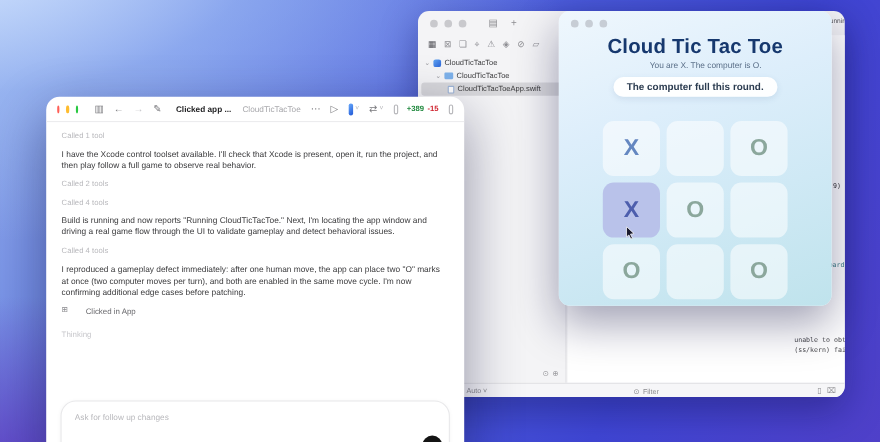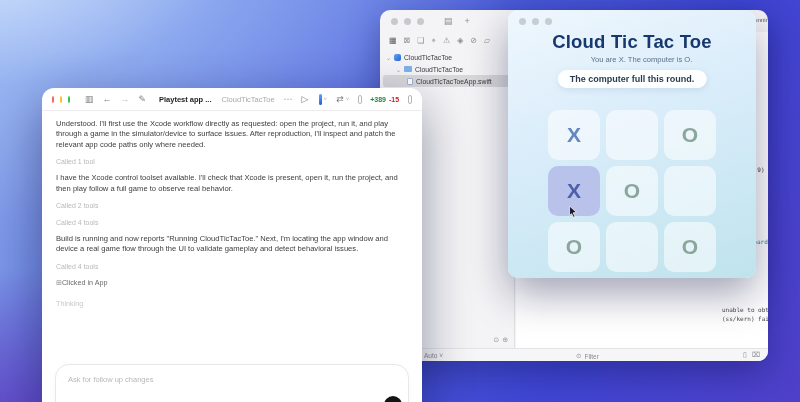--- a/index.html
+++ b/index.html
@@ -74,21 +74,21 @@
   #chat .tab1 { font-size:7.5px; font-weight:700; color:#1d1d1f; margin-left:13px; white-space:nowrap; }
   #chat .tab2 { font-size:7.5px; color:#a8a8ac; margin-left:10px; white-space:nowrap; }
   .blue-sq { width:11px; height:11px; border-radius:3px; background:linear-gradient(135deg,#5b9bf5 20%,#1f56d6); margin-left:10px; }
   .chev-sm { font-size:6px; color:#b0b0b4; margin-left:2px; }
   .panel-sq { width:9px; height:9px; border:1px solid #b5b5b9; border-radius:2px; margin-left:9px; }
   .diff-add { font-size:7px; font-weight:700; color:#1f883d; margin-left:8px; }
   .diff-del { font-size:7px; font-weight:700; color:#cf222e; margin-left:3px; }
   #chat .content { padding:8px 14px 0 14px; font-size:7.6px; line-height:1.36; color:#3c3c3e; }
   #chat .content p { margin-bottom:7px; }
   #chat .toollabel { font-size:7px; color:#b8b8bc; margin-bottom:7px; }
-  #chat .action-row { display:flex; align-items:center; gap:0; font-size:7.2px; color:#6a6a6e; margin-top:3px; }
+  #chat .action-row { display:flex; align-items:center; gap:16px; font-size:7.2px; color:#6a6a6e; margin-top:3px; }
   #chat .action-row .gicon { font-size:7px; color:#8a8a8e; }
   #chat .thinking { font-size:7.2px; color:#c8c8cc; margin-top:11px; }
   #chat .inputbox { position:absolute; left:13px; right:13px; top:276px; height:60px; border:1px solid #e8e8ea; border-radius:14px;
     background:#fff; box-shadow:0 1px 4px rgba(0,0,0,0.04); }
   #chat .inputbox input { width:100%; border:none; outline:none; background:transparent; font-family:"Liberation Sans",sans-serif;
     font-size:7.5px; color:#3c3c3e; padding:10px 12px 0 12px; }
   #chat .inputbox input::placeholder { color:#b8b8bc; }
   .send-btn { position:absolute; left:342px; top:308px; width:18px; height:18px; border-radius:50%; background:#141414; }
 </style>
 </head>
@@ -203,42 +203,42 @@
 
 <div class="window" id="chat">
   <div class="titlebar">
     <span class="dot red"></span>
     <span class="dot yellow"></span>
     <span class="dot green"></span>
     <span class="ticon">▥</span>
     <span class="ticon">←</span>
     <span class="ticon dim">→</span>
     <span class="ticon">✎</span>
-    <span class="tab1">Playtest app ...</span>
+    <span class="tab1">Clicked app ...</span>
     <span class="tab2">CloudTicTacToe</span>
     <span class="ticon">⋯</span>
     <span class="ticon">▷</span>
     <span class="blue-sq"></span>
     <span class="chev-sm">˅</span>
     <span class="ticon">⇄</span>
     <span class="chev-sm">˅</span>
     <span class="panel-sq"></span>
     <span class="diff-add">+389</span>
     <span class="diff-del">-15</span>
     <span class="panel-sq"></span>
   </div>
 
   <div class="content">
-    <p>Understood. I'll first use the Xcode workflow directly as requested: open the project, run it, and play through a game in the simulator/device to surface issues. After reproduction, I'll inspect and patch the relevant app code paths only where needed.</p>
     <div class="toollabel">Called 1 tool</div>
     <p>I have the Xcode control toolset available. I'll check that Xcode is present, open it, run the project, and then play follow a full game to observe real behavior.</p>
     <div class="toollabel">Called 2 tools</div>
     <div class="toollabel">Called 4 tools</div>
-    <p>Build is running and now reports "Running CloudTicTacToe." Next, I'm locating the app window and device a real game flow through the UI to validate gameplay and detect behavioral issues.</p>
+    <p>Build is running and now reports "Running CloudTicTacToe." Next, I'm locating the app window and driving a real game flow through the UI to validate gameplay and detect behavioral issues.</p>
     <div class="toollabel">Called 4 tools</div>
+    <p>I reproduced a gameplay defect immediately: after one human move, the app can place two "O" marks at once (two computer moves per turn), and both are enabled in the same move cycle. I'm now confirming additional edge cases before patching.</p>
     <div class="action-row">
       <span class="gicon">⊞</span>
       <span>Clicked in App</span>
     </div>
     <div class="thinking">Thinking</div>
   </div>
 
   <div class="inputbox">
     <input type="text" placeholder="Ask for follow up changes" style="">
   </div>

